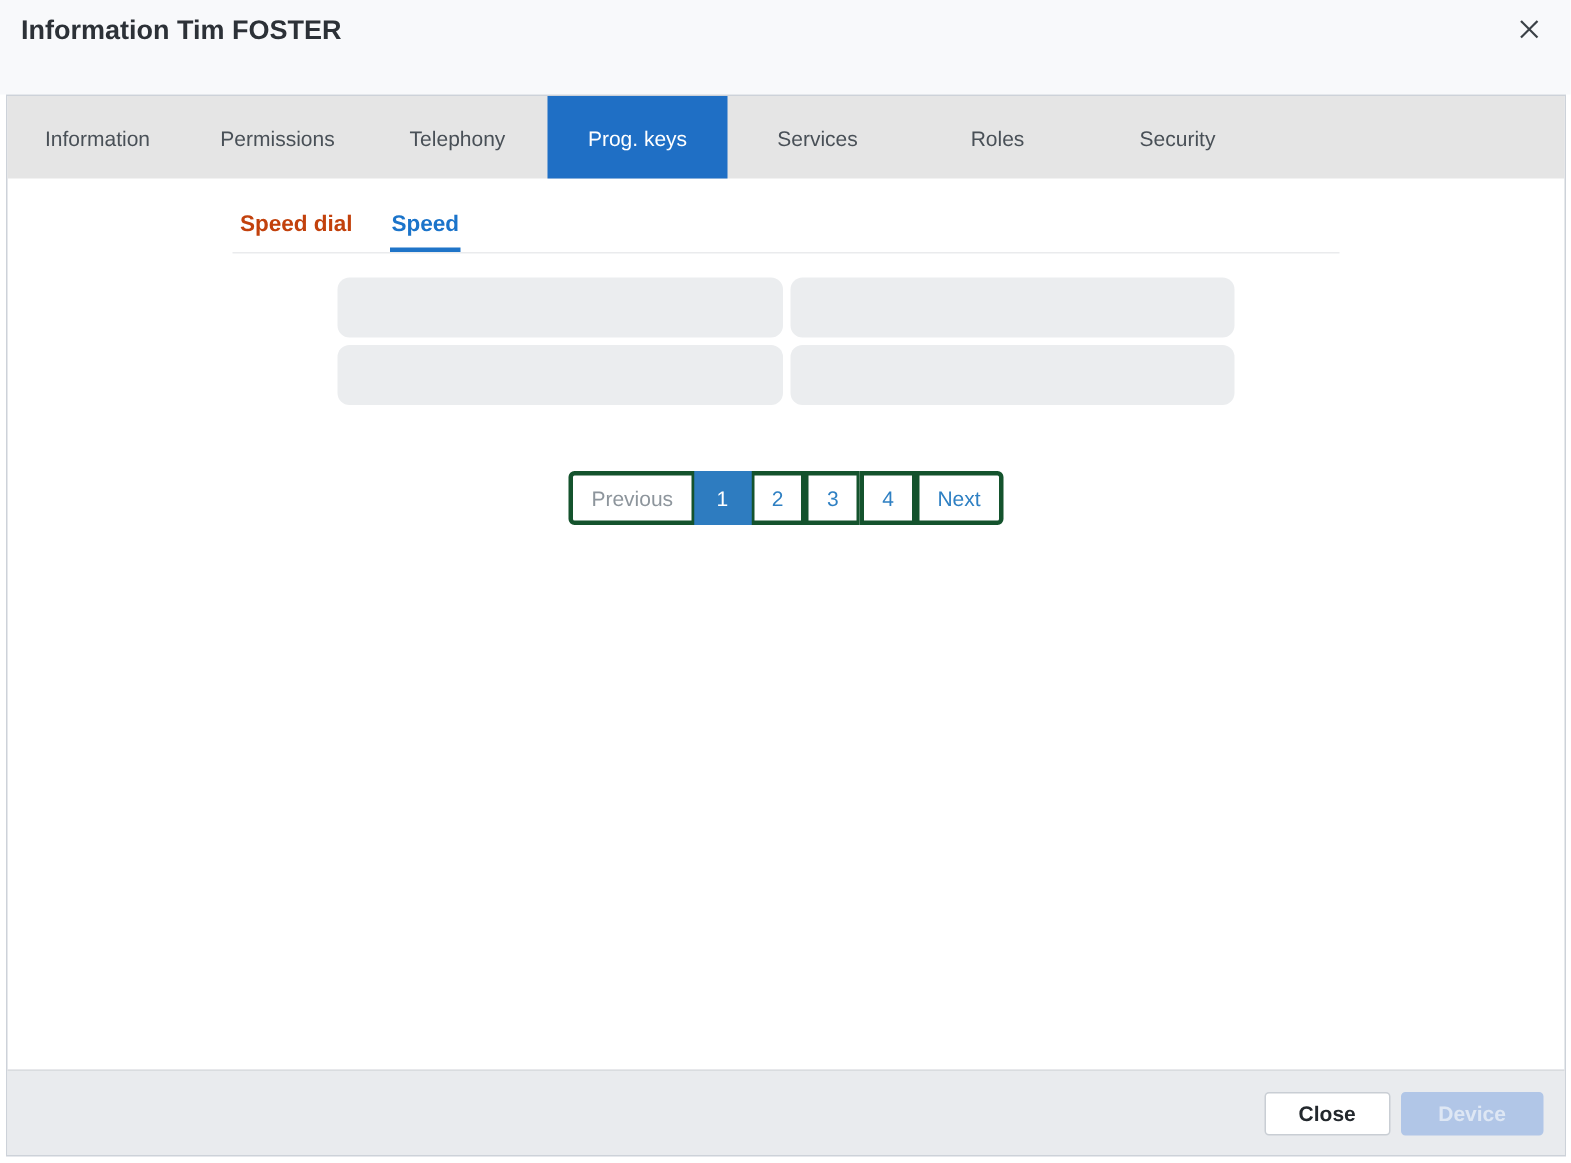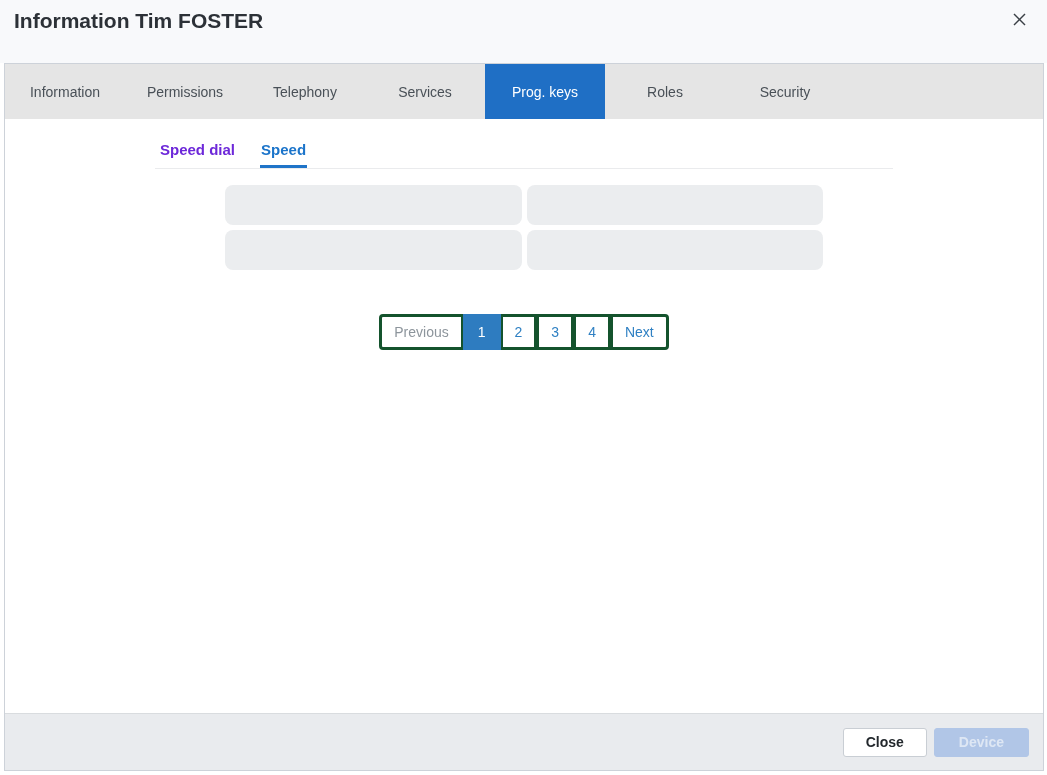--- a/index.html
+++ b/index.html
@@ -12,21 +12,21 @@
     color:#343a40;
   }
 
   
   .modal-header {
     position:absolute; top:0; left:0; right:0; height:63px;
     background:#f8f9fb;
     display:flex; align-items:flex-start; justify-content:space-between;
     padding:10px 17px 0 14px;
   }
-  .modal-title { font-size:21px; font-weight:700; color:#2c3137; line-height:21px; }
+  .modal-title { font-size:18px; font-weight:700; color:#2c3137; line-height:21px; }
   .close-btn {
     background:none; border:none; cursor:pointer; padding:3px; margin-top:-1px;
     display:flex; align-items:center; justify-content:center;
   }
 
   
   .panel {
     position:absolute; top:63px; left:4px; right:3px; bottom:4px;
     background:#ffffff;
     border:1px solid #cdd2d9;
@@ -42,21 +42,21 @@
   .tab.active { background:#1f6fc5; color:#ffffff; }
 
   
   .subtabs {
     width:738px; margin:22px auto 0; padding-left:4px;
     display:flex; gap:24px;
     border-bottom:1px solid #eaebed;
   }
   .subtab {
     background:none; border:none; cursor:pointer; font-family:inherit;
-    font-size:15px; font-weight:700; color:#6d28d9;
+    font-size:15px; font-weight:700; color:#c2410c;
     padding:0 1px 10px 1px;
   }
   .subtab.active { color:#1b74ca; border-bottom:3px solid #1f74c8; padding-bottom:7px; }
 
   
   .keys {
     width:598px; margin:16px auto 0;
     display:grid; grid-template-columns:1fr 1fr; gap:5px;
   }
   .key { height:40px; background:#ebedef; border-radius:8px; cursor:pointer; }
@@ -104,22 +104,22 @@
     </svg>
   </button>
 </div>
 
 <div class="panel">
 
   <div class="tabbar">
     <button class="tab">Information</button>
     <button class="tab">Permissions</button>
     <button class="tab">Telephony</button>
+    <button class="tab active">Prog. keys</button>
     <button class="tab">Services</button>
-    <button class="tab active">Prog. keys</button>
     <button class="tab">Roles</button>
     <button class="tab">Security</button>
   </div>
 
   <div class="subtabs">
     <button class="subtab">Speed dial</button>
     <button class="subtab active">Speed</button>
   </div>
 
   <div class="keys">

